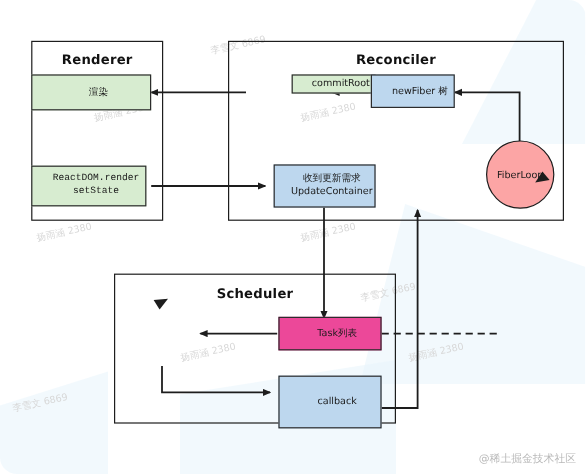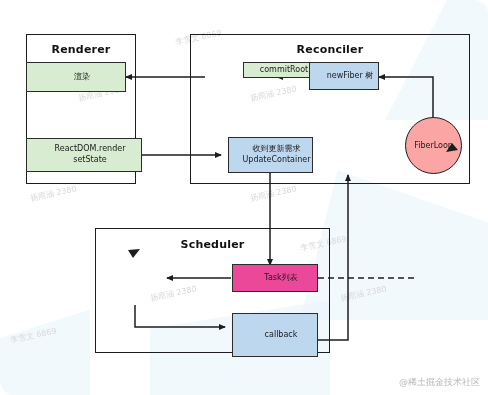--- a/index.html
+++ b/index.html
@@ -155,21 +155,21 @@
       <path d="M135,305 L135,327 L225,327" marker-end="url(#ah)"></path>
 
       <path d="M318,340 L348,340 L348,175" marker-end="url(#ah)"></path>
 
       <path d="M318,278 L418,278" stroke-dasharray="6 4"></path>
     </g>
   </svg>
 
   <div class="node green" style="left:26px; top:62px; width:100px; height:30px;">渲染</div>
 
-  <div class="node green" style="left:26px; top:138px; width:116px; height:34px;">ReactDOM.render
+  <div class="node green" style="left:26px; top:138px; width:96px; height:34px;font-family:Liberation Mono, monospace;">ReactDOM.render
 setState</div>
 
   <div class="node green" style="left:207px; top:62px; width:70px; height:16px;margin-left:36px;">commitRoot</div>
 
   <div class="node blue" style="left:309px; top:62px; width:70px; height:28px;">newFiber 树</div>
 
   <div class="node blue" style="left:228px; top:137px; width:85px; height:36px;">收到更新需求
 UpdateContainer</div>
 
   <div class="node yellow" style="left:232px; top:264px; width:86px; height:28px;">Task列表</div>

